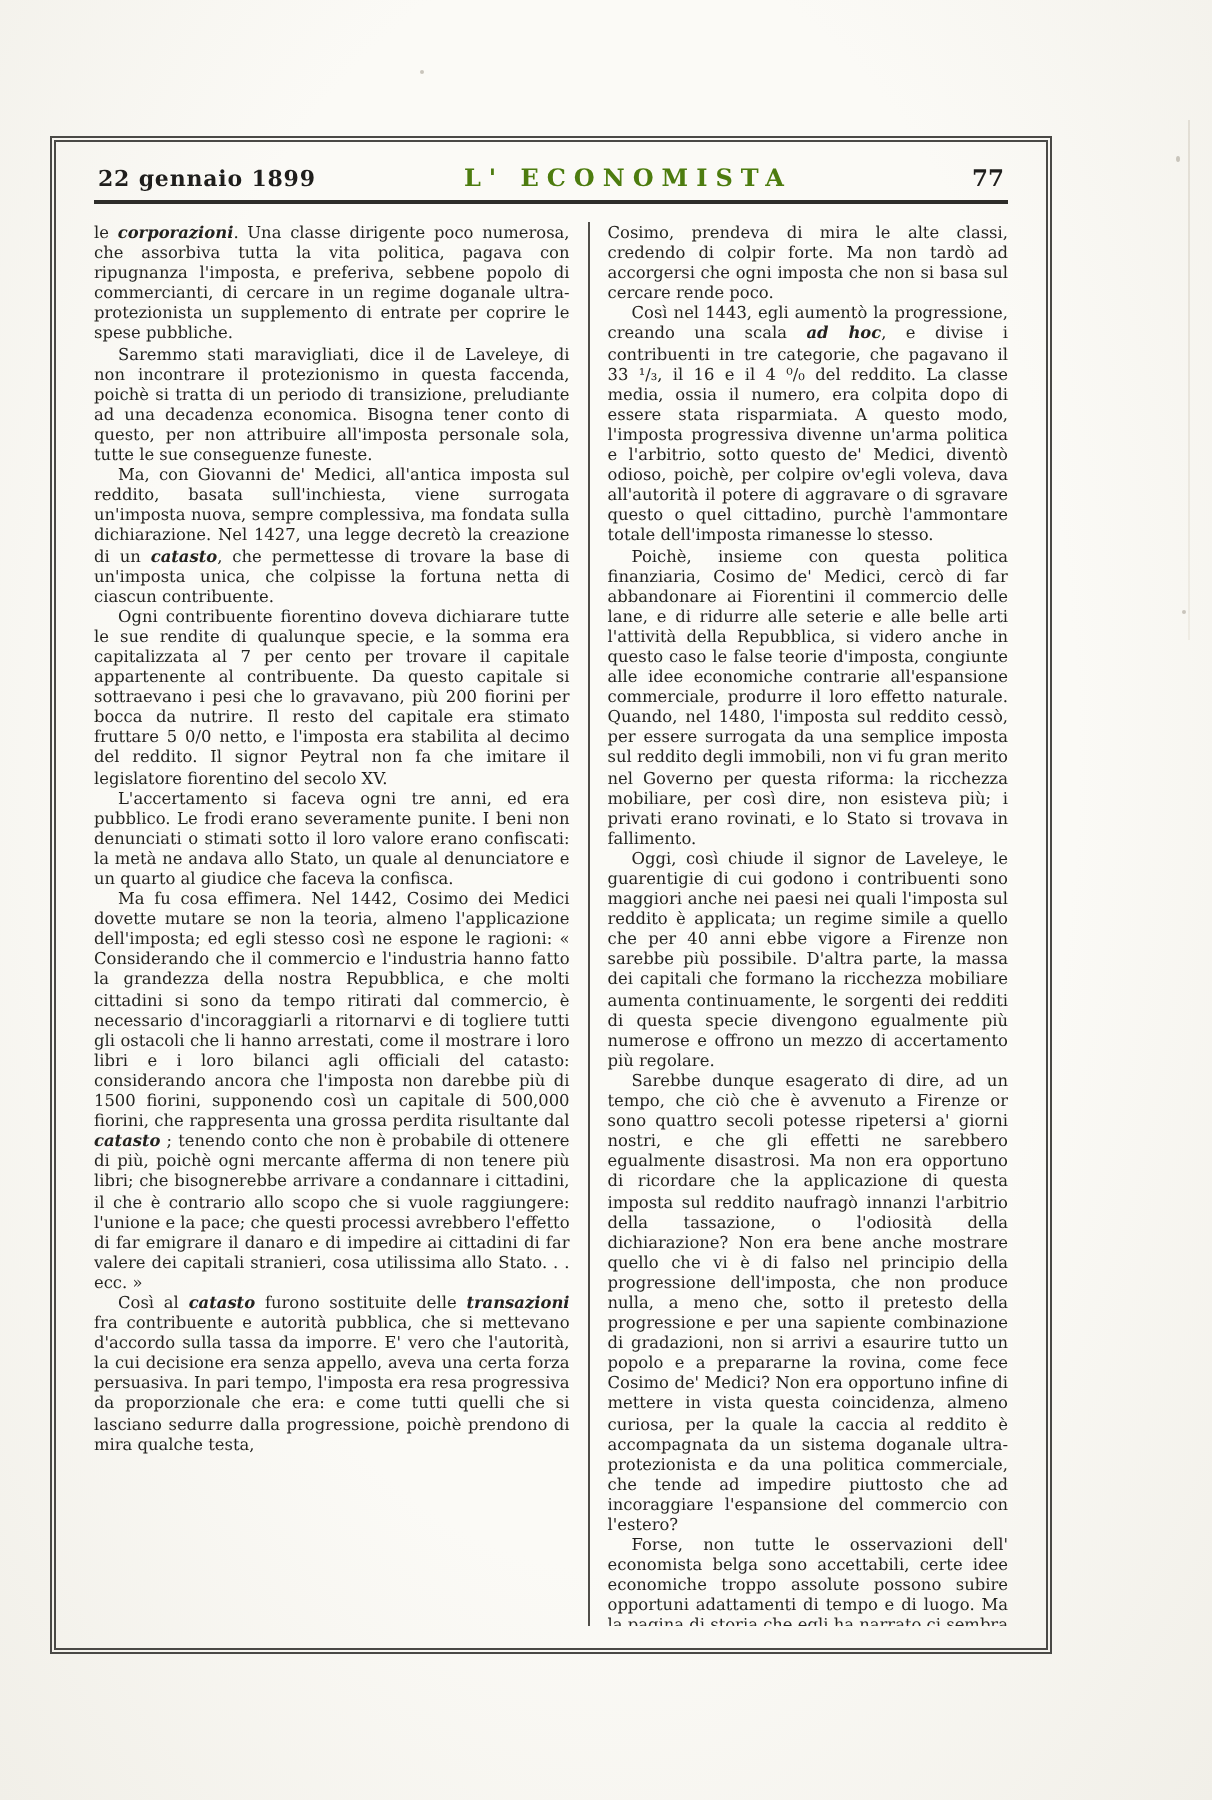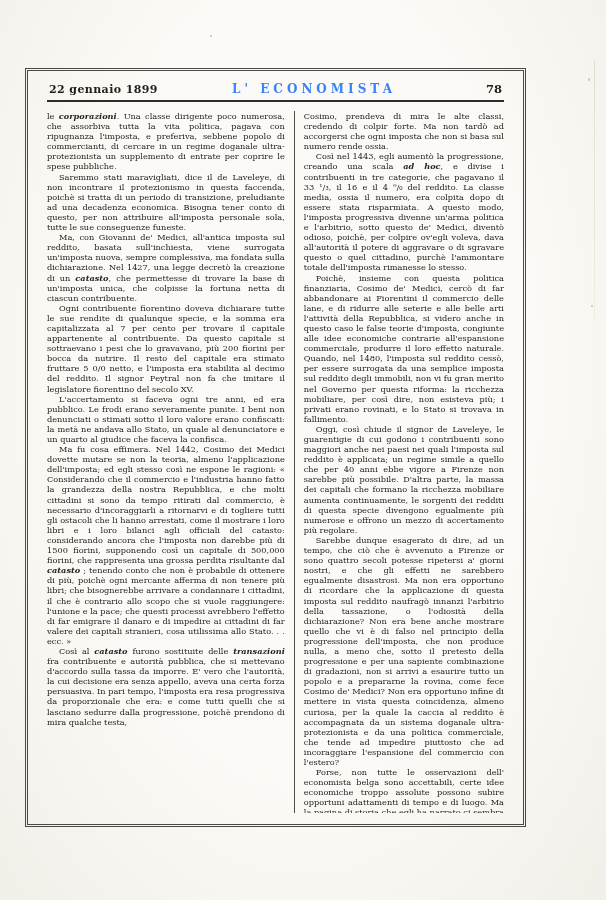--- a/index.html
+++ b/index.html
@@ -12,21 +12,21 @@
   .page-frame{
     position:absolute;left:25px;top:68px;width:501px;height:759px;
     border:3px double #4a4946;box-sizing:border-box;overflow:hidden;
   }
   .header{
     display:flex;justify-content:space-between;align-items:baseline;
     margin:0 19px;padding:11px 2px 4px 2px;
     border-bottom:2px solid #2e2d2a;
   }
   .header .date{font-size:11px;font-weight:bold;color:#1f1e1c;letter-spacing:.4px;white-space:nowrap;}
-  .header .title{font-size:12px;font-weight:bold;color:#3b82f6;letter-spacing:4px;white-space:nowrap;transform:translateX(-8px);}
+  .header .title{font-size:12px;font-weight:bold;color:#4d7c0f;letter-spacing:4px;white-space:nowrap;transform:translateX(-8px);}
   .header .pagenum{font-size:11.5px;font-weight:bold;color:#1f1e1c;}
   .columns{
     display:flex;margin:0 19px;padding-top:9px;height:702px;overflow:hidden;
   }
   .col{
     text-align:justify;color:#242320;
     font-size:8.2px;line-height:10.1px;
     box-sizing:border-box;
   }
   .col-left{width:54%;padding-right:9px;}
@@ -43,36 +43,36 @@
 <div class="edge-line"></div>
 <div class="speck" style="left:210px;top:35px;width:2px;height:2px;"></div>
 <div class="speck" style="left:588px;top:78px;width:2px;height:3px;"></div>
 <div class="speck" style="left:591px;top:305px;width:2px;height:2px;"></div>
 
 <div class="page-frame">
 
   <div class="header">
     <span class="date">22 gennaio 1899</span>
     <span class="title">L' ECONOMISTA</span>
-    <span class="pagenum">78</span>
+    <span class="pagenum">77</span>
   </div>
 
   <div class="columns">
     <div class="col col-left" id="col-left">
         <p class="no-indent">le <em class="kw">corporazioni</em>. Una classe dirigente poco numerosa, che assorbiva tutta la vita politica, pagava con ripugnanza l'imposta, e preferiva, sebbene popolo di commercianti, di cercare in un regime doganale ultra-protezionista un supplemento di entrate per coprire le spese pubbliche.</p>
         <p>Saremmo stati maravigliati, dice il de Laveleye, di non incontrare il protezionismo in questa faccenda, poichè si tratta di un periodo di transizione, preludiante ad una decadenza economica. Bisogna tener conto di questo, per non attribuire all'imposta personale sola, tutte le sue conseguenze funeste.</p>
         <p>Ma, con Giovanni de' Medici, all'antica imposta sul reddito, basata sull'inchiesta, viene surrogata un'imposta nuova, sempre complessiva, ma fondata sulla dichiarazione. Nel 1427, una legge decretò la creazione di un <em class="kw">catasto</em>, che permettesse di trovare la base di un'imposta unica, che colpisse la fortuna netta di ciascun contribuente.</p>
         <p>Ogni contribuente fiorentino doveva dichiarare tutte le sue rendite di qualunque specie, e la somma era capitalizzata al 7 per cento per trovare il capitale appartenente al contribuente. Da questo capitale si sottraevano i pesi che lo gravavano, più 200 fiorini per bocca da nutrire. Il resto del capitale era stimato fruttare 5 0/0 netto, e l'imposta era stabilita al decimo del reddito. Il signor Peytral non fa che imitare il legislatore fiorentino del secolo XV.</p>
         <p>L'accertamento si faceva ogni tre anni, ed era pubblico. Le frodi erano severamente punite. I beni non denunciati o stimati sotto il loro valore erano confiscati: la metà ne andava allo Stato, un quale al denunciatore e un quarto al giudice che faceva la confisca.</p>
         <p>Ma fu cosa effimera. Nel 1442, Cosimo dei Medici dovette mutare se non la teoria, almeno l'applicazione dell'imposta; ed egli stesso così ne espone le ragioni: « Considerando che il commercio e l'industria hanno fatto la grandezza della nostra Repubblica, e che molti cittadini si sono da tempo ritirati dal commercio, è necessario d'incoraggiarli a ritornarvi e di togliere tutti gli ostacoli che li hanno arrestati, come il mostrare i loro libri e i loro bilanci agli officiali del catasto: considerando ancora che l'imposta non darebbe più di 1500 fiorini, supponendo così un capitale di 500,000 fiorini, che rappresenta una grossa perdita risultante dal <em class="kw">catasto</em> ; tenendo conto che non è probabile di ottenere di più, poichè ogni mercante afferma di non tenere più libri; che bisognerebbe arrivare a condannare i cittadini, il che è contrario allo scopo che si vuole raggiungere: l'unione e la pace; che questi processi avrebbero l'effetto di far emigrare il danaro e di impedire ai cittadini di far valere dei capitali stranieri, cosa utilissima allo Stato. . . ecc. »</p>
         <p>Così al <em class="kw">catasto</em> furono sostituite delle <em class="kw">transazioni</em> fra contribuente e autorità pubblica, che si mettevano d'accordo sulla tassa da imporre. E' vero che l'autorità, la cui decisione era senza appello, aveva una certa forza persuasiva. In pari tempo, l'imposta era resa progressiva da proporzionale che era: e come tutti quelli che si lasciano sedurre dalla progressione, poichè prendono di mira qualche testa,</p>
       </div>
     <div class="col col-right" id="col-right">
 
-    <p class="no-indent">Cosimo, prendeva di mira le alte classi, credendo di colpir forte. Ma non tardò ad accorgersi che ogni imposta che non si basa sul numero rende ossia.</p>
+    <p class="no-indent">Cosimo, prendeva di mira le alte classi, credendo di colpir forte. Ma non tardò ad accorgersi che ogni imposta che non si basa sul cercare rende poco.</p>
         <p>Così nel 1443, egli aumentò la progressione, creando una scala <em class="kw">ad hoc</em>, e divise i contribuenti in tre categorie, che pagavano il 33 ¹/₃, il 16 e il 4 ⁰/₀ del reddito. La classe media, ossia il numero, era colpita dopo di essere stata risparmiata. A questo modo, l'imposta progressiva divenne un'arma politica e l'arbitrio, sotto questo de' Medici, diventò odioso, poichè, per colpire ov'egli voleva, dava all'autorità il potere di aggravare o di sgravare questo o quel cittadino, purchè l'ammontare totale dell'imposta rimanesse lo stesso.</p>
         <p>Poichè, insieme con questa politica finanziaria, Cosimo de' Medici, cercò di far abbandonare ai Fiorentini il commercio delle lane, e di ridurre alle seterie e alle belle arti l'attività della Repubblica, si videro anche in questo caso le false teorie d'imposta, congiunte alle idee economiche contrarie all'espansione commerciale, produrre il loro effetto naturale. Quando, nel 1480, l'imposta sul reddito cessò, per essere surrogata da una semplice imposta sul reddito degli immobili, non vi fu gran merito nel Governo per questa riforma: la ricchezza mobiliare, per così dire, non esisteva più; i privati erano rovinati, e lo Stato si trovava in fallimento.</p>
         <p>Oggi, così chiude il signor de Laveleye, le guarentigie di cui godono i contribuenti sono maggiori anche nei paesi nei quali l'imposta sul reddito è applicata; un regime simile a quello che per 40 anni ebbe vigore a Firenze non sarebbe più possibile. D'altra parte, la massa dei capitali che formano la ricchezza mobiliare aumenta continuamente, le sorgenti dei redditi di questa specie divengono egualmente più numerose e offrono un mezzo di accertamento più regolare.</p>
         <p>Sarebbe dunque esagerato di dire, ad un tempo, che ciò che è avvenuto a Firenze or sono quattro secoli potesse ripetersi a' giorni nostri, e che gli effetti ne sarebbero egualmente disastrosi. Ma non era opportuno di ricordare che la applicazione di questa imposta sul reddito naufragò innanzi l'arbitrio della tassazione, o l'odiosità della dichiarazione? Non era bene anche mostrare quello che vi è di falso nel principio della progressione dell'imposta, che non produce nulla, a meno che, sotto il pretesto della progressione e per una sapiente combinazione di gradazioni, non si arrivi a esaurire tutto un popolo e a prepararne la rovina, come fece Cosimo de' Medici? Non era opportuno infine di mettere in vista questa coincidenza, almeno curiosa, per la quale la caccia al reddito è accompagnata da un sistema doganale ultra-protezionista e da una politica commerciale, che tende ad impedire piuttosto che ad incoraggiare l'espansione del commercio con l'estero?</p>
         <p>Forse, non tutte le osservazioni dell' economista belga sono accettabili, certe idee economiche troppo assolute possono subire opportuni adattamenti di tempo e di luogo. Ma la pagina di storia che egli ha narrato ci sembra interessante ed istruttiva.</p>
       </div>
   </div>
 
 </div>
 

